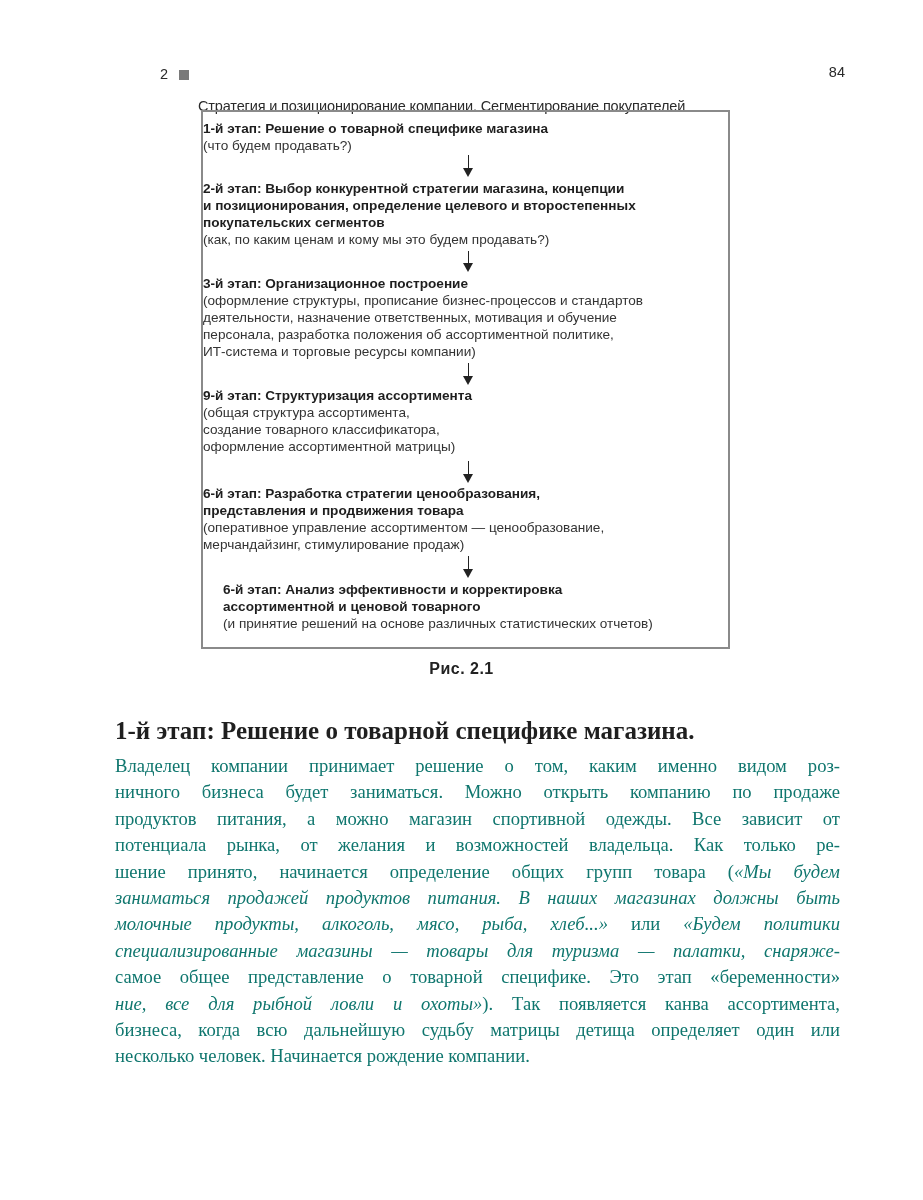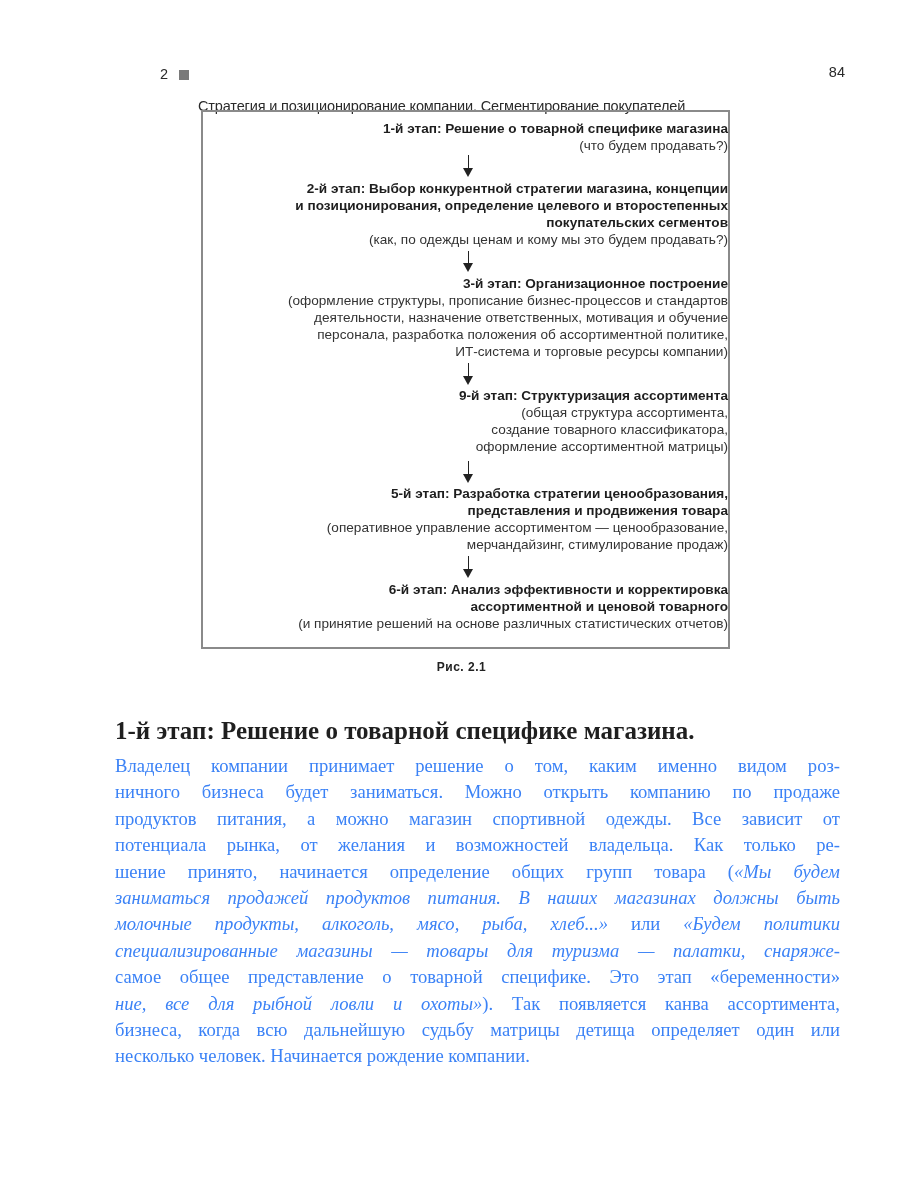--- a/index.html
+++ b/index.html
@@ -13,45 +13,45 @@
     .running-head .square {
       position: absolute; left: 19px; top: 4px; width: 10px; height: 10px; background: #7a7a7a;
     }
     .running-head .chap-title { position: absolute; left: 38px; top: 12px; letter-spacing: -0.15px; margin-top: 20px; }
     .running-head .page-num { position: absolute; right: 0; top: -2px; }
 
     .figure-frame {
       position: absolute; left: 201px; top: 110px; width: 525px; height: 535px;
       border: 2px solid #8a8a8a; box-sizing: content-box;
       font-family: "Liberation Sans", sans-serif; font-size: 13.6px; color: #2b2b2b;
-      text-align: right; line-height: 17px;
+      text-align: left; line-height: 17px;
     }
     .stage { position: absolute; left: 0; right: 0; }
     .stage .title { font-weight: bold; color: #1e1e1e; }
     .stage .desc { color: #333; }
     .arrow { position: absolute; left: 260px; width: 12px; }
     .arrow .shaft { position: absolute; left: 5px; top: 0; width: 1px; background: #222; }
     .arrow .head {
       position: absolute; left: 0; bottom: 0; width: 0; height: 0;
       border-left: 5.5px solid transparent; border-right: 5.5px solid transparent; border-top: 9px solid #222;
     }
 
     .fig-caption {
       position: absolute; top: 660px; left: 0; width: 923px; text-align: center;
-      font-family: "Liberation Sans", sans-serif; font-weight: bold; font-size: 12px; color: #222; letter-spacing: 0.5px;
+      font-family: "Liberation Sans", sans-serif; font-weight: bold; font-size: 16px; color: #222; letter-spacing: 0.5px;
     }
 
     .section-heading {
       position: absolute; top: 717px; left: 115px;
       font-family: "Liberation Serif", serif; font-weight: bold; font-size: 25px; color: #1f1f1f;
     }
 
     .body-text {
       position: absolute; top: 753px; left: 115px; width: 725px;
-      font-family: "Liberation Serif", serif; font-size: 18.6px; line-height: 26.4px; color: #3b82f6;
+      font-family: "Liberation Serif", serif; font-size: 18.6px; line-height: 26.4px; color: #0f766e;
       text-align: justify;
     }
     .body-text .line { display: block; text-align: justify; text-align-last: justify; white-space: nowrap; height: 26.4px; }
     .body-text .line.last { text-align-last: left; }
     .body-text i { font-style: italic; }
   </style>
 </head>
 <body>
 
 <div class="running-head">
@@ -63,37 +63,37 @@
 
 <div class="figure-frame" id="figure-frame">
     <div class="stage" style="top: 8px;">
       <div class="title">1-й этап: Решение о товарной специфике магазина</div>
       <div class="desc">(что будем продавать?)</div>
     </div>
     <div class="stage" style="top: 68px;">
       <div class="title">2-й этап: Выбор конкурентной стратегии магазина, концепции</div>
       <div class="title">и позиционирования, определение целевого и второстепенных</div>
       <div class="title">покупательских сегментов</div>
-      <div class="desc">(как, по одежды ценам и кому мы это будем продавать?)</div>
+      <div class="desc">(как, по каким ценам и кому мы это будем продавать?)</div>
     </div>
     <div class="stage" style="top: 163px;">
       <div class="title">3-й этап: Организационное построение</div>
       <div class="desc">(оформление структуры, прописание бизнес-процессов и стандартов</div>
       <div class="desc">деятельности, назначение ответственных, мотивация и обучение</div>
       <div class="desc">персонала, разработка положения об ассортиментной политике,</div>
       <div class="desc">ИТ-система и торговые ресурсы компании)</div>
     </div>
     <div class="stage" style="top: 275px;">
       <div class="title">9-й этап: Структуризация ассортимента</div>
       <div class="desc">(общая структура ассортимента,</div>
       <div class="desc">создание товарного классификатора,</div>
       <div class="desc">оформление ассортиментной матрицы)</div>
     </div>
     <div class="stage" style="top: 373px;">
-      <div class="title">5-й этап: Разработка стратегии ценообразования,</div>
+      <div class="title">6-й этап: Разработка стратегии ценообразования,</div>
       <div class="title">представления и продвижения товара</div>
       <div class="desc">(оперативное управление ассортиментом — ценообразование,</div>
       <div class="desc">мерчандайзинг, стимулирование продаж)</div>
     </div>
     <div class="stage" style="top: 469px; padding-left: 20px;">
       <div class="title">6-й этап: Анализ эффективности и корректировка</div>
       <div class="title">ассортиментной и ценовой товарного</div>
       <div class="desc">(и принятие решений на основе различных статистических отчетов)</div>
     </div>
     <div class="arrow" style="top: 43px; height: 22px;">

